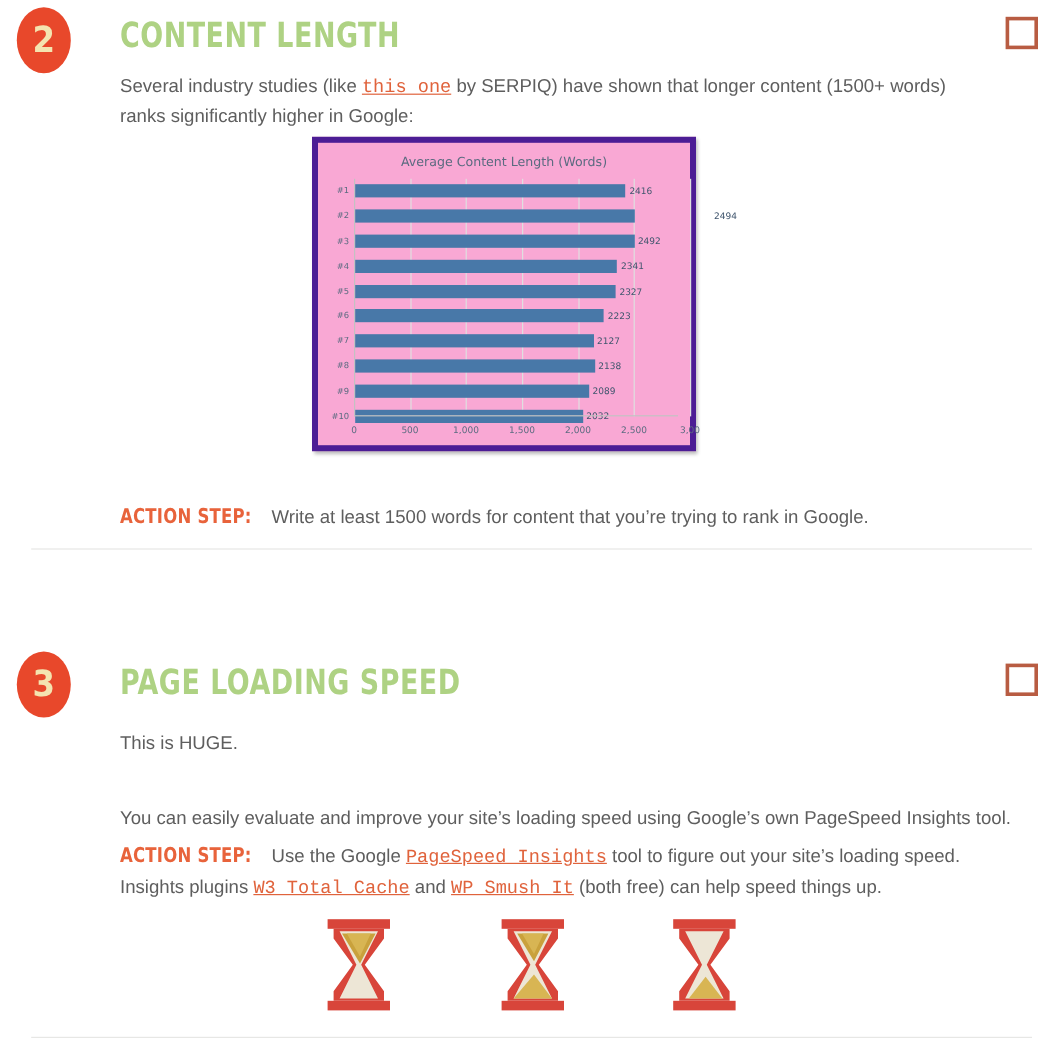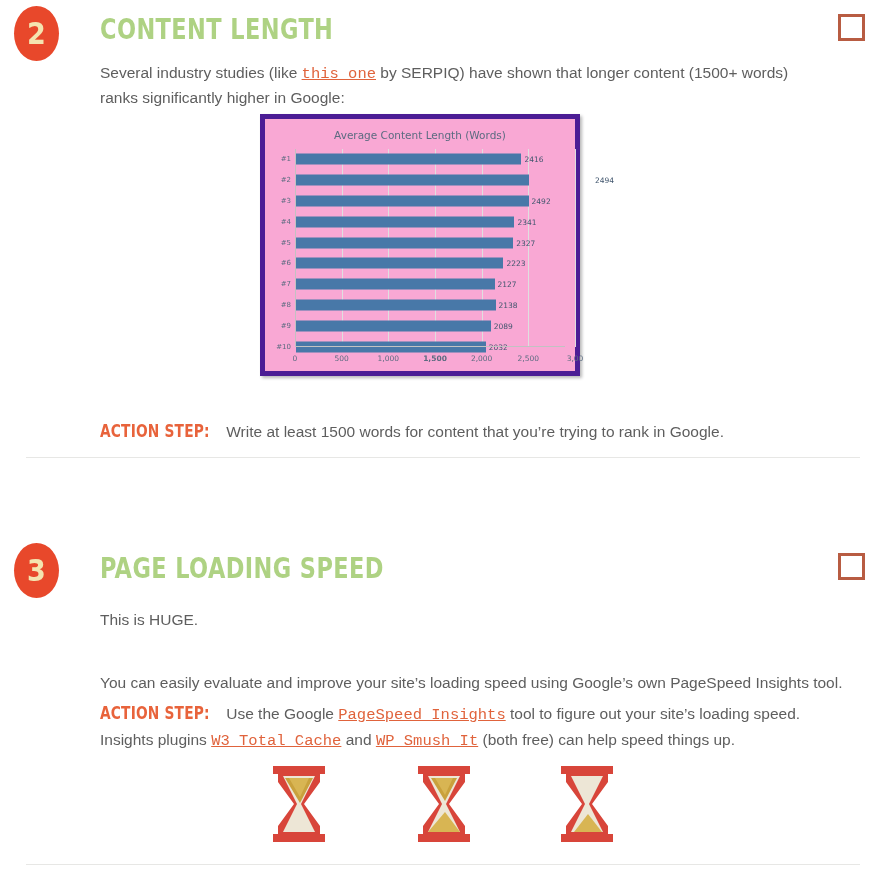--- a/index.html
+++ b/index.html
@@ -281,21 +281,21 @@
               <div class="ylab">#10</div>
               <div class="bar" style="width: 189.653px; background: rgb(72, 120, 168);"></div>
               <div class="barval" style="left: 193.653px;">2032</div>
             </div>
           </div>
         <div class="xaxis-line"></div>
         <div id="xlabels">
             <div class="xlab" style="left: 30px;">0</div>
             <div class="xlab" style="left: 76.6667px;">500</div>
             <div class="xlab" style="left: 123.333px;">1,000</div>
-            <div class="xlab" style="left: 170px; font-weight: bold;">1,500</div>
+            <div class="xlab" style="left: 170px;">1,500</div>
             <div class="xlab" style="left: 216.667px;">2,000</div>
             <div class="xlab" style="left: 263.333px;">2,500</div>
             <div class="xlab" style="left: 310px;">3,00</div>
           </div>
       </div>
     </div>
 
     <div class="para" style="top:419px;">
       <span class="action">ACTION STEP:</span><span> Write at least 1500 words for content that you’re trying to rank in Google.</span>
     </div>

